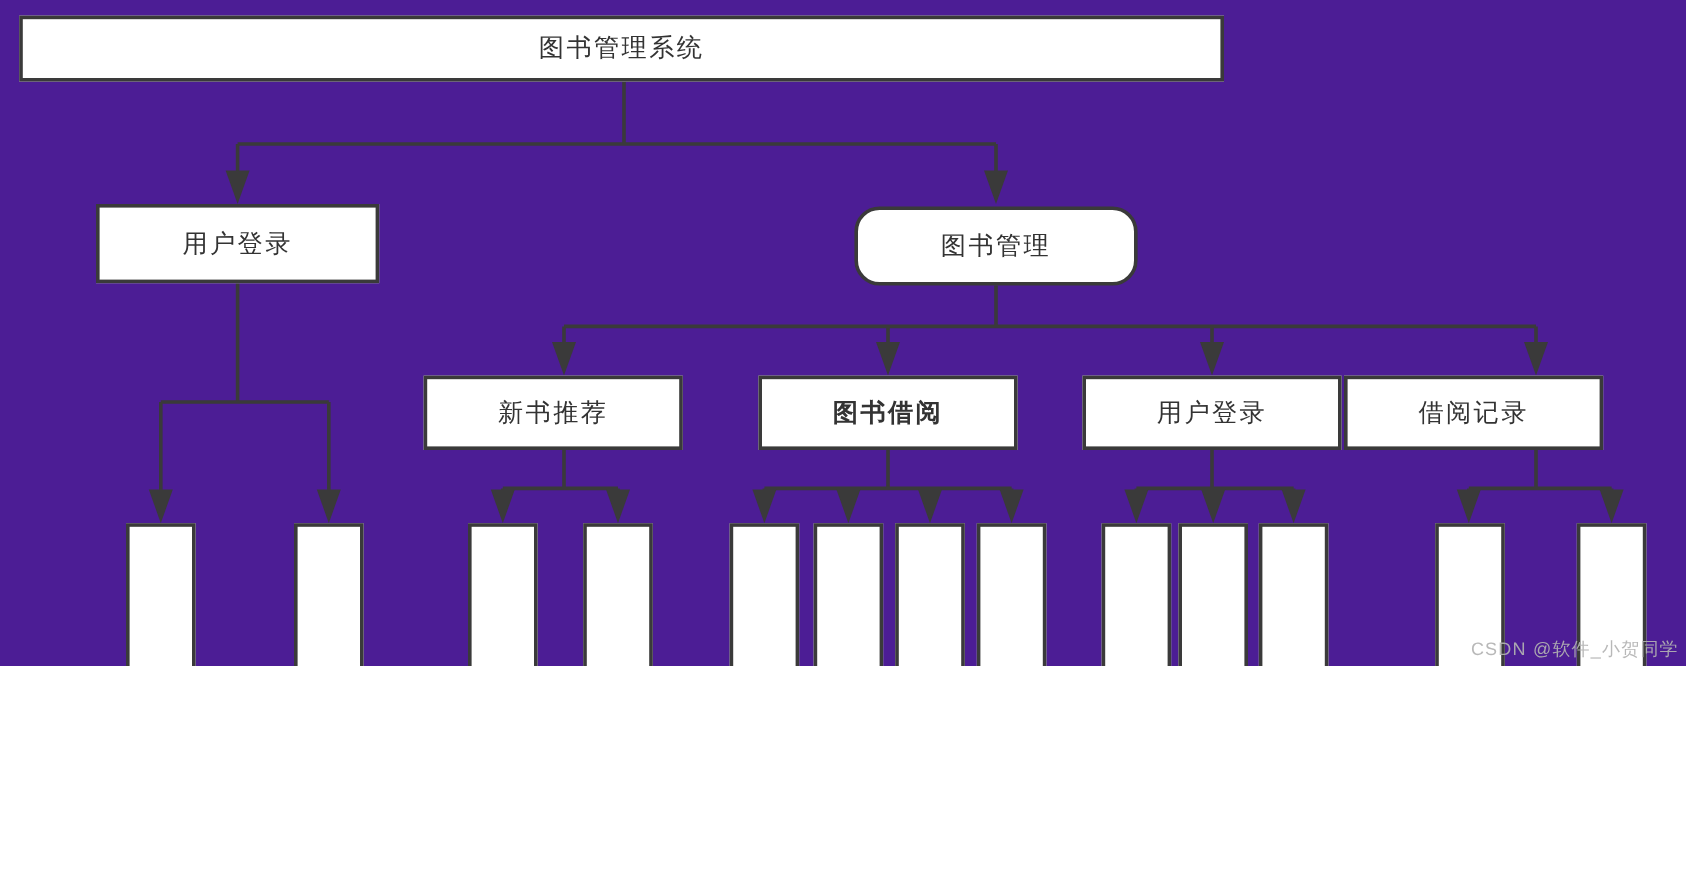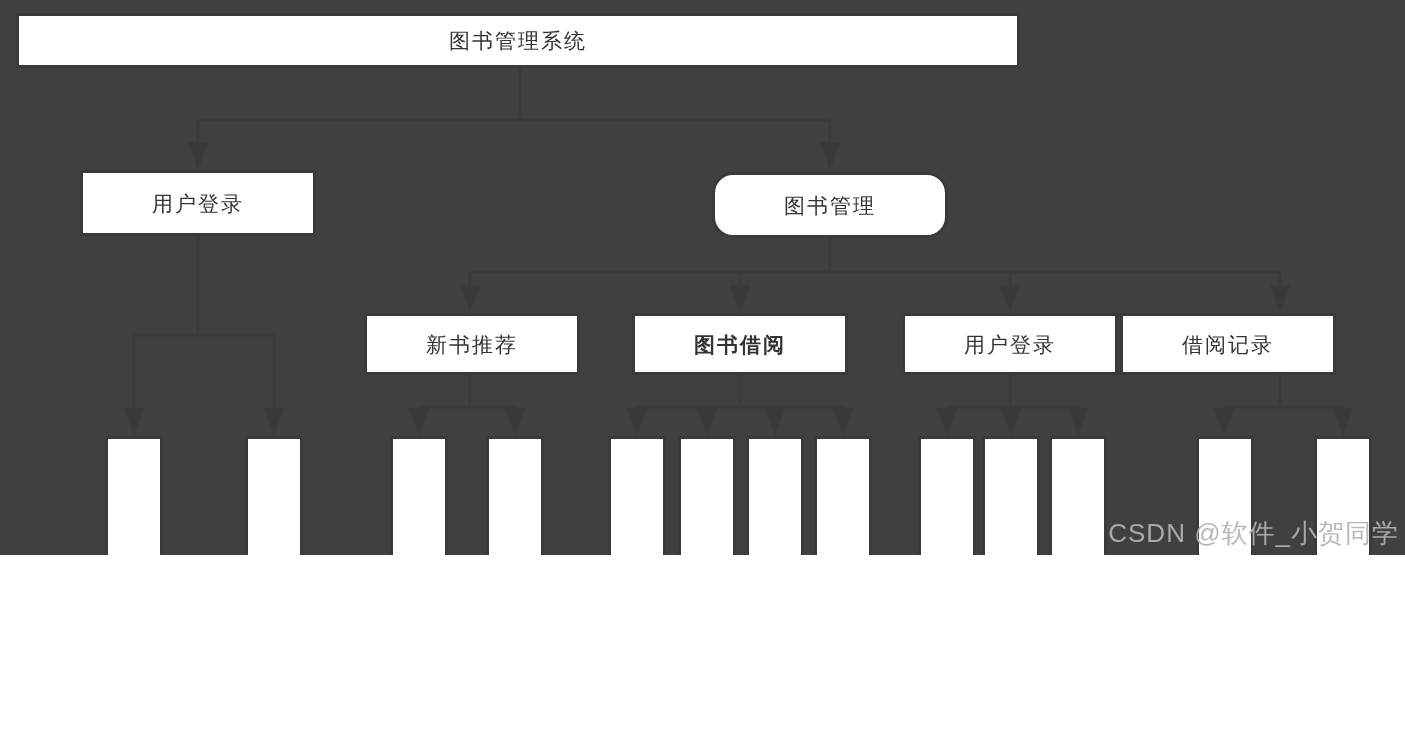--- a/index.html
+++ b/index.html
@@ -4,21 +4,21 @@
 <style>
   html, body { margin: 0; padding: 0; }
   body {
     font-family: "Liberation Sans", sans-serif;
     background: #ffffff;
   }
   .stage {
     position: relative;
     width: 1405px;
     height: 555px;
-    background: #404040;
+    background: #4c1d95;
     overflow: hidden;
   }
   .connectors {
     position: absolute;
     left: 0; top: 0;
     width: 1405px; height: 747px;
     pointer-events: none;
   }
   .box {
     position: absolute;
@@ -50,21 +50,21 @@
     text-orientation: mixed;
     font-size: 21px;
     letter-spacing: 7px;
     line-height: 1;
     padding-bottom: 24px;
   }
   .watermark {
     position: absolute;
     right: 6px;
     bottom: 4px;
-    font-size: 26px;
+    font-size: 15px;
     letter-spacing: 1px;
     color: rgba(178, 178, 178, 0.92);
     z-index: 10;
     white-space: nowrap;
     margin-top: 28px;
   }
 </style>
 </head>
 <body>
 
@@ -108,21 +108,21 @@
       <polygon points="1214,408 1234,408 1224,436"></polygon>
       <polygon points="1333,408 1353,408 1343,436"></polygon>
     </g>
   </svg>
 
   <div class="box hbox root">图书管理系统</div>
 
   <div class="box hbox lvl2" style="left:80px;">用户登录</div>
   <div class="box hbox lvl2" style="left:712px; top:172px;border-radius:21px;">图书管理</div>
 
-  <div class="box hbox lvl3" style="left:364px;">新书推荐</div>
+  <div class="box hbox lvl3" style="left:353px;">新书推荐</div>
   <div class="box hbox lvl3" style="left:632px;font-weight:bold;">图书借阅</div>
   <div class="box hbox lvl3" style="left:902px;">用户登录</div>
   <div class="box hbox lvl3" style="left:1120px;">借阅记录</div>
 
   <div class="box vbox" style="left:105px;">用户登录</div>
   <div class="box vbox" style="left:245px;">注销登录</div>
 
   <div class="box vbox" style="left:390px;">查询图书</div>
   <div class="box vbox" style="left:486px;">借阅图书</div>
 

